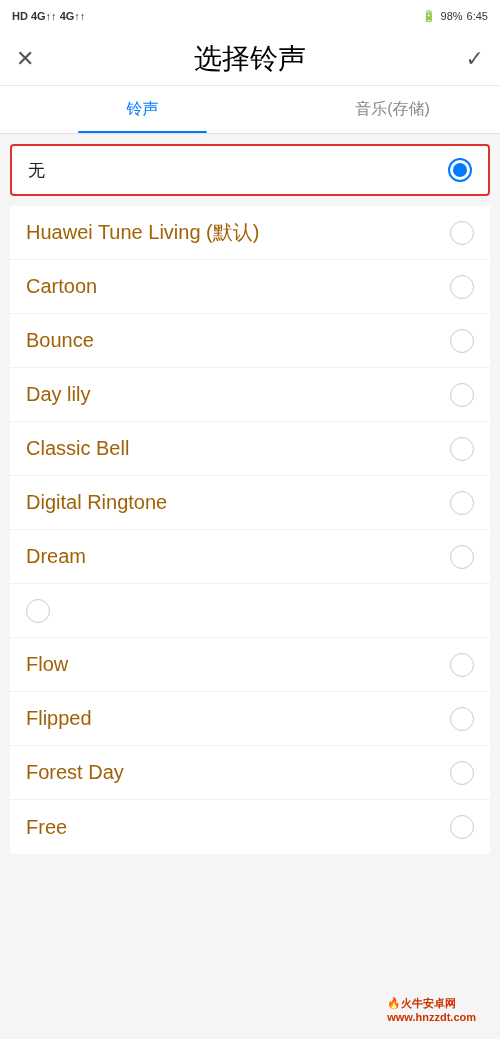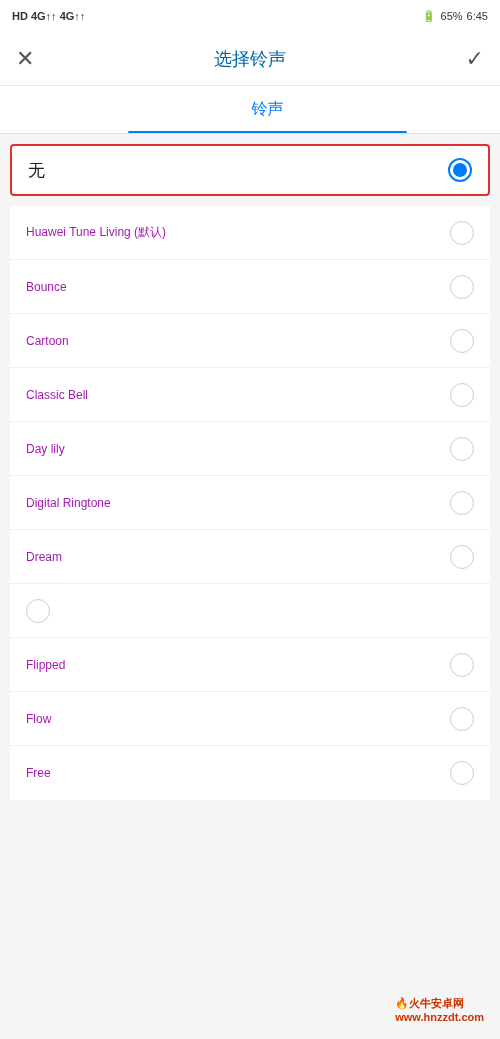--- a/index.html
+++ b/index.html
@@ -51,23 +51,23 @@
       height: 54px;
       background: #fff;
       display: flex;
       align-items: center;
       justify-content: space-between;
       padding: 0 16px;
       border-bottom: 1px solid #e8e8e8;
     }
 
     .header-title {
-      font-size: 18px;
+      font-size: 28px;
       font-weight: 500;
-      color: #0369a1;
+      color: #000000;
     }
 
     .header-icon {
       font-size: 22px;
       color: #555;
       cursor: pointer;
     }
 
     
     .tabs {
@@ -156,114 +156,121 @@
       height: 54px;
       border-bottom: 1px solid #f0f0f0;
       cursor: pointer;
     }
 
     .list-item:last-child {
       border-bottom: none;
     }
 
     .list-item-label {
-      font-size: 12px;
-      color: #a21caf;
+      font-size: 20px;
+      color: #a16207;
     }
 
     .radio-empty {
       width: 24px;
       height: 24px;
       border-radius: 50%;
       border: 1.5px solid #ccc;
       background: #fff;
       flex-shrink: 0;
     }
 
     
     .watermark {
       position: fixed;
       bottom: 16px;
-      right: 16px;
+      right: 24px;
       font-size: 11px;
       color: #cc3300;
       font-weight: bold;
     }
   </style>
 </head>
 <body>
 
 <div class="status-bar">
   <div class="status-bar-left">
     <span>HD 4G↑↑ 4G↑↑</span>
   </div>
   <div class="status-bar-right">
     <span>🔋</span>
-    <span>65%</span>
+    <span>98%</span>
     <span>6:45</span>
   </div>
 </div>
 
 <div class="header">
   <span class="header-icon">✕</span>
   <span class="header-title">选择铃声</span>
   <span class="header-icon">✓</span>
 </div>
 
 <div class="tabs">
   <div class="tab active">
     <span>铃声</span>
   </div>
+  <div class="tab">
+    <span>音乐(存储)</span>
+  </div>
 </div>
 
 <div class="selected-item">
   <span class="selected-item-label">无</span>
   <div class="radio-filled">
     <div class="radio-filled-inner"></div>
   </div>
 </div>
 
 <div class="list" id="ringtone-list">
 <div class="list-item">
       <span class="list-item-label">Huawei Tune Living (默认)</span>
       <div class="radio-empty"></div>
     </div>
     <div class="list-item">
+      <span class="list-item-label">Cartoon</span>
+      <div class="radio-empty"></div>
+    </div>
+    <div class="list-item">
       <span class="list-item-label">Bounce</span>
       <div class="radio-empty"></div>
     </div>
     <div class="list-item">
-      <span class="list-item-label">Cartoon</span>
+      <span class="list-item-label">Day lily</span>
       <div class="radio-empty"></div>
     </div>
     <div class="list-item">
       <span class="list-item-label">Classic Bell</span>
       <div class="radio-empty"></div>
     </div>
     <div class="list-item">
-      <span class="list-item-label">Day lily</span>
-      <div class="radio-empty"></div>
-    </div>
-    <div class="list-item">
       <span class="list-item-label">Digital Ringtone</span>
       <div class="radio-empty"></div>
     </div>
     <div class="list-item">
       <span class="list-item-label">Dream</span>
       <div class="radio-empty"></div>
     </div>
     <div class="list-item">
       <div class="radio-empty"></div>
     </div>
     <div class="list-item">
+      <span class="list-item-label">Flow</span>
+      <div class="radio-empty"></div>
+    </div>
+    <div class="list-item">
       <span class="list-item-label">Flipped</span>
       <div class="radio-empty"></div>
     </div>
     <div class="list-item">
-      <span class="list-item-label">Flow</span>
+      <span class="list-item-label">Forest Day</span>
       <div class="radio-empty"></div>
     </div>
     <div class="list-item">
       <span class="list-item-label">Free</span>
       <div class="radio-empty"></div>
     </div>
   </div>
 
 <div class="watermark">
   <span>🔥火牛安卓网</span><br>

